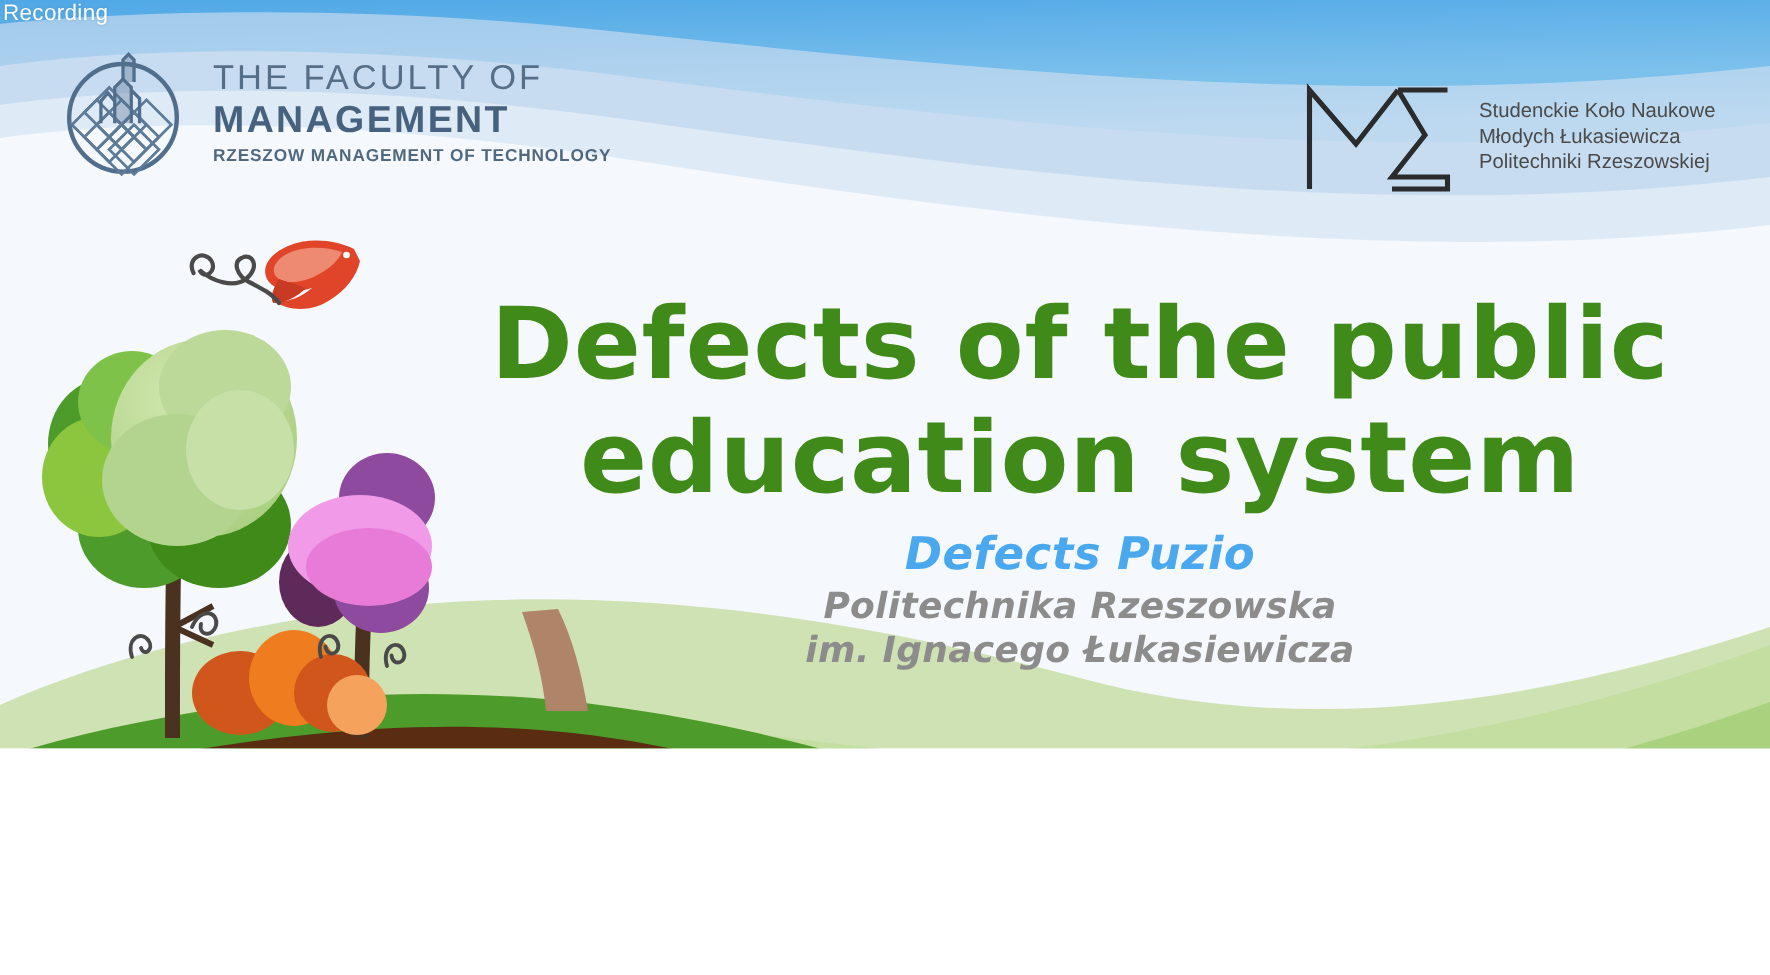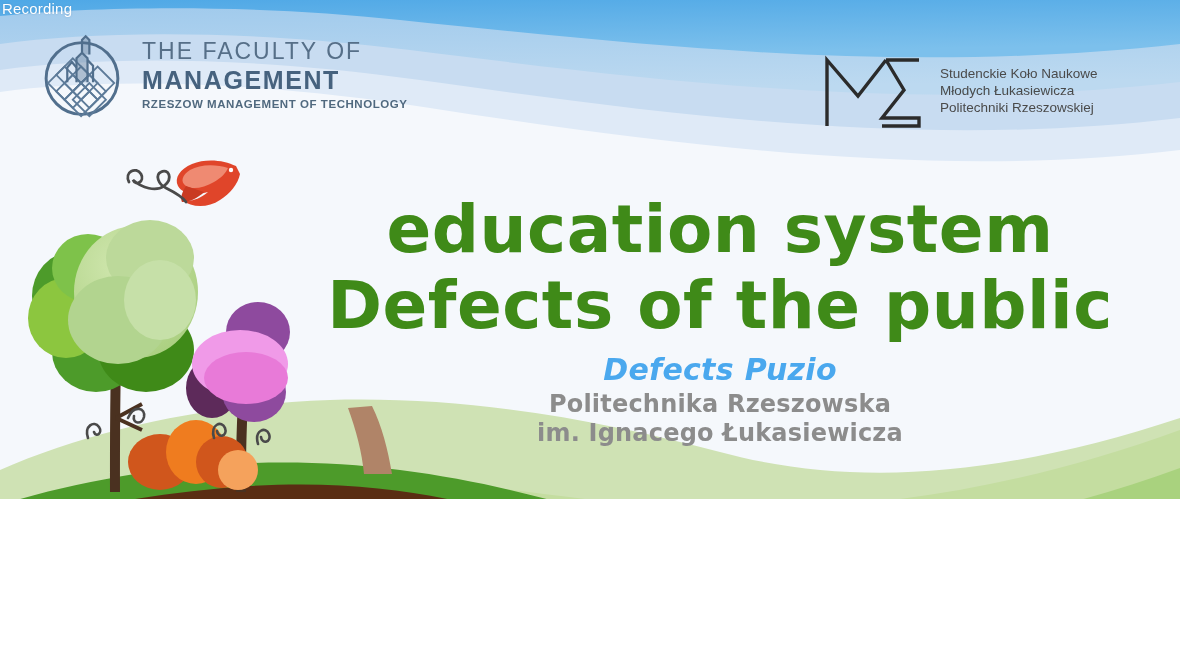--- a/index.html
+++ b/index.html
@@ -80,21 +80,21 @@
     font-size: 11.5px;
     letter-spacing: 0.55px;
     font-weight: bold;
     color: #50697f;
     display: block;
   }
 
   
   #skn-logo {
     position: absolute;
-    left: 820px;
+    left: 866px;
     top: 52px;
     z-index: 30;
     display: flex;
     align-items: flex-start;
     gap: 16px;
   }
   #skn-mark { width: 104px; height: 78px; flex: 0 0 auto; }
   #skn-text {
     padding-top: 13px;
     color: #4a4a4a;
@@ -129,20 +129,21 @@
     font-style: italic;
     font-weight: bold;
     font-size: 30px;
     line-height: 36px;
     color: #4aa8ee;
     letter-spacing: 0.3px;
   }
   .affiliation-line {
     margin: 0;
     font-family: "DejaVu Sans", sans-serif;
+    font-style: italic;
     font-weight: bold;
     font-size: 24px;
     line-height: 29px;
     color: #8c8c8c;
     letter-spacing: 0.2px;
   }
   #affil-1 { margin-top: 2px; }
 </style>
 </head>
 <body>
@@ -314,20 +315,20 @@
       </g>
     </svg>
     <div id="skn-text">
       <span>Studenckie Koło Naukowe</span>
       <span>Młodych Łukasiewicza</span>
       <span>Politechniki Rzeszowskiej</span>
     </div>
   </div>
 
   <div id="title-block">
+    <div class="slide-title">Defects of the public</div>
     <div class="slide-title">education system</div>
-    <div class="slide-title">Defects of the public</div>
     <div id="author-name">Defects Puzio</div>
     <div id="affil-1" class="affiliation-line">Politechnika Rzeszowska</div>
     <div class="affiliation-line">im. Ignacego Łukasiewicza</div>
   </div>
 
 </div>
 
 </body></html>

